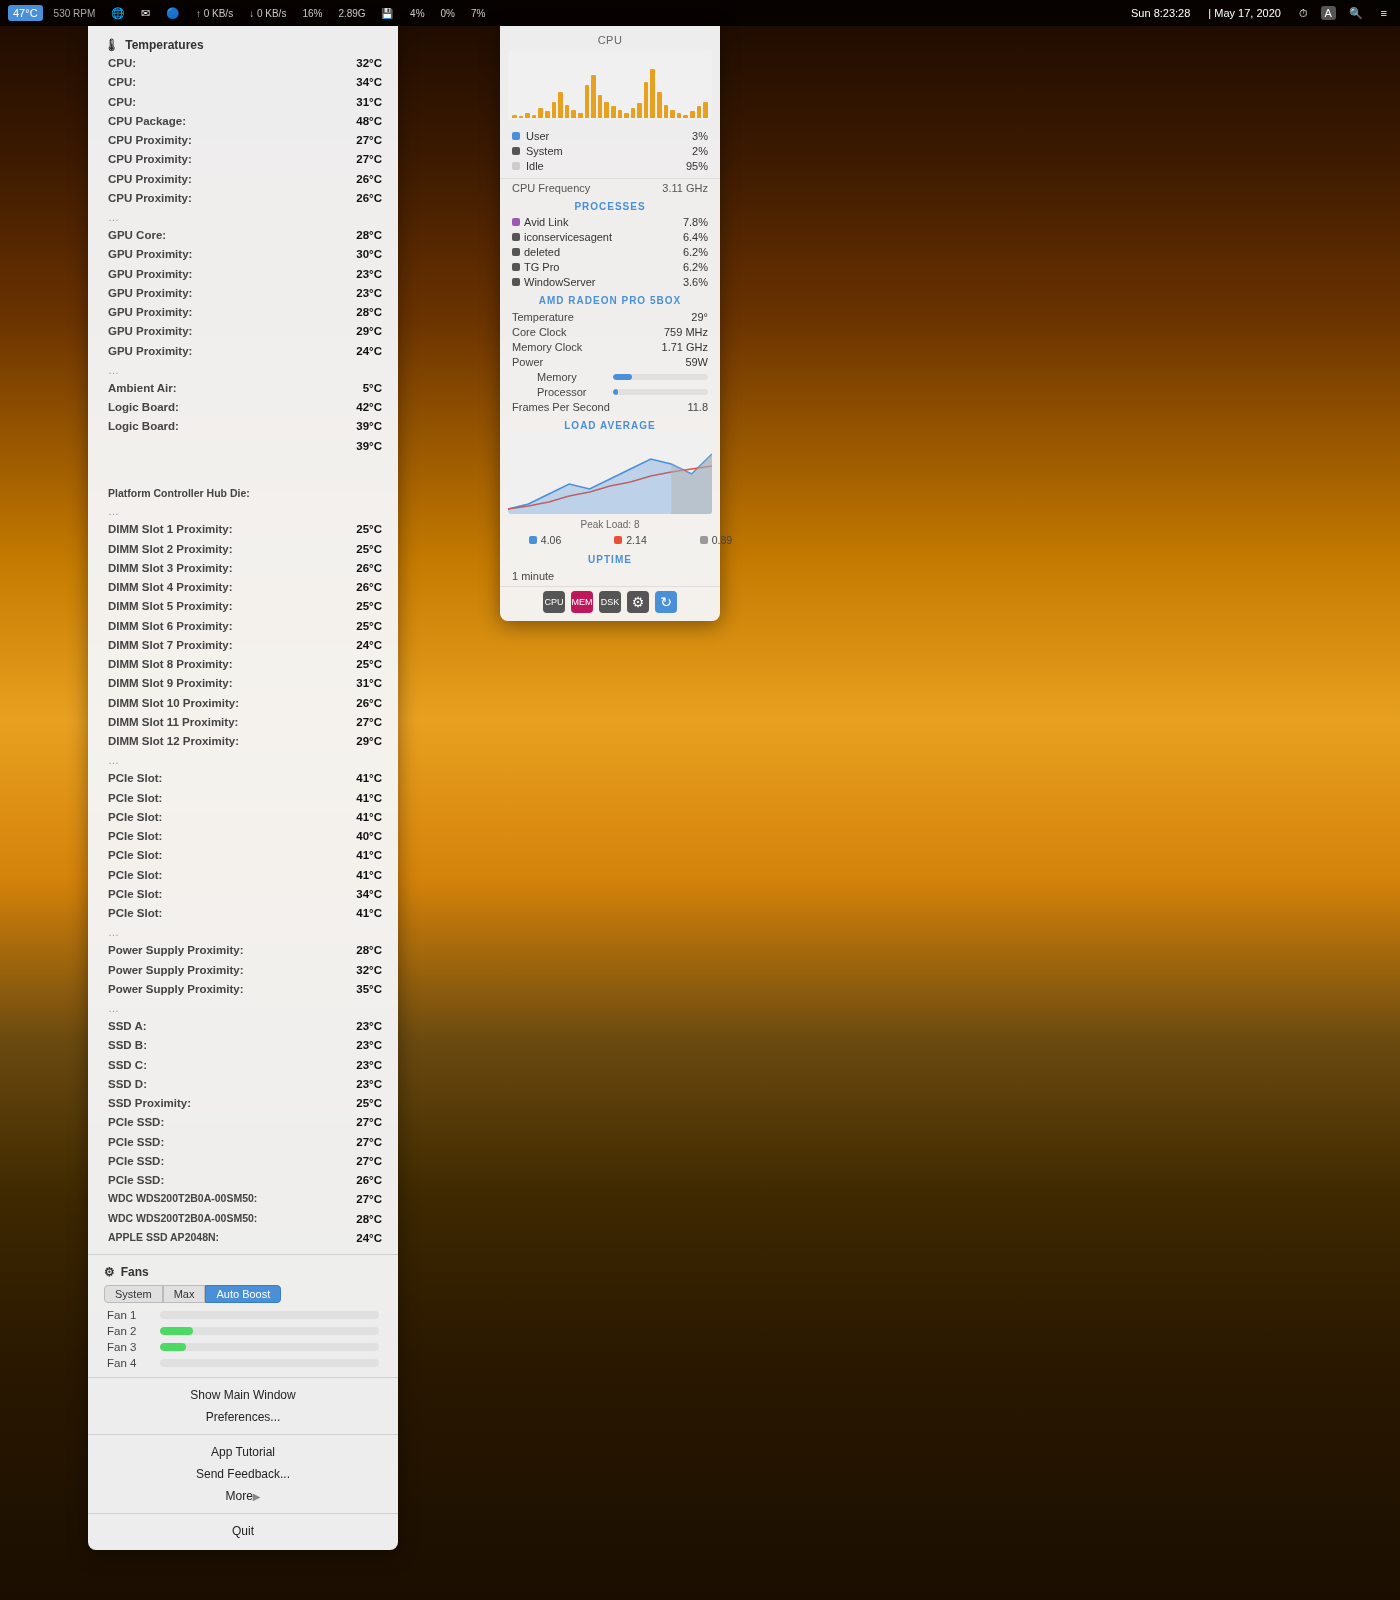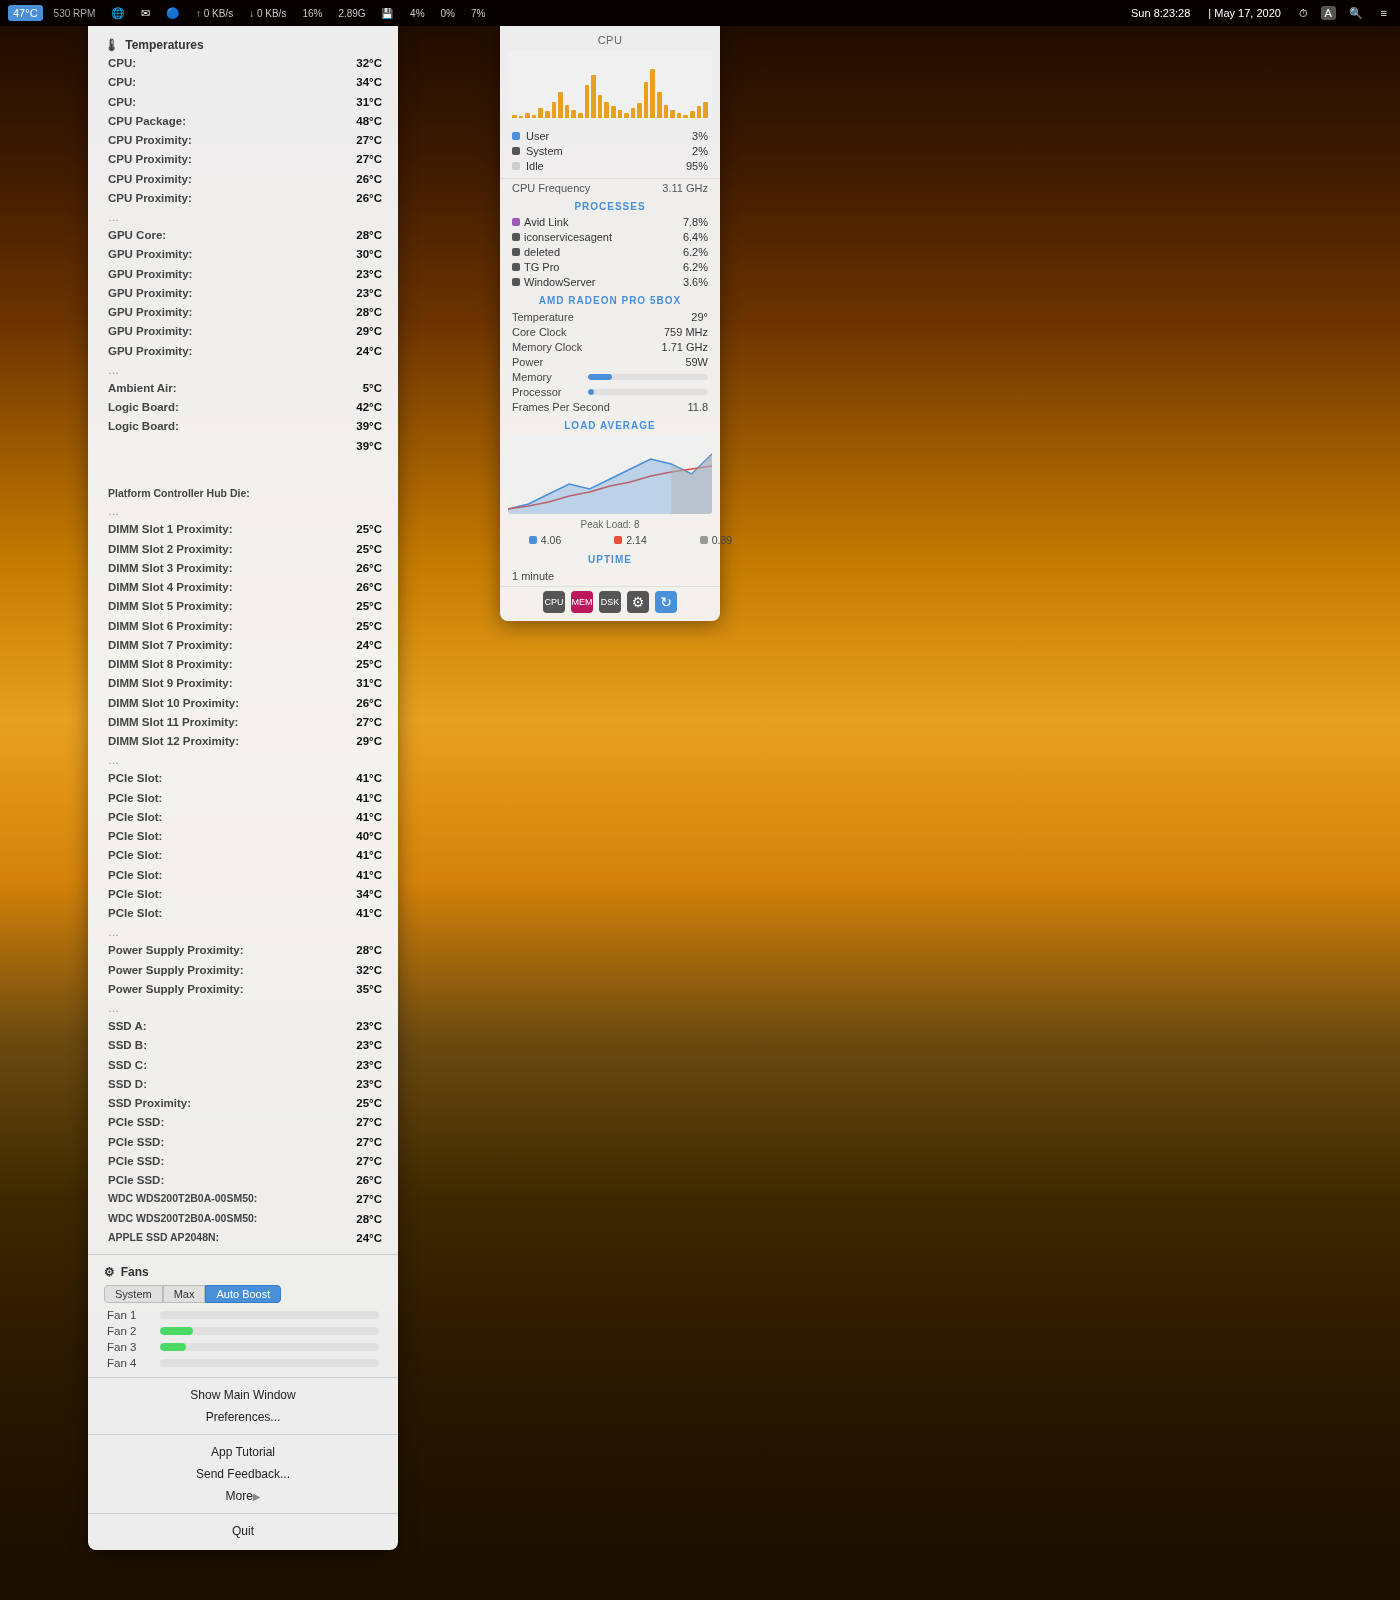--- a/index.html
+++ b/index.html
@@ -367,20 +367,21 @@
       font-weight: 500;
     }
 
     .gpu-bar-row {
       display: flex;
       align-items: center;
       padding: 1.5px 12px;
       gap: 6px;
       font-size: 11px;
       color: #444;
+      margin-left: 25px;
     }
 
     .gpu-bar-container {
       flex: 1;
       height: 6px;
       background: #e0e0e0;
       border-radius: 3px;
       overflow: hidden;
     }
 

